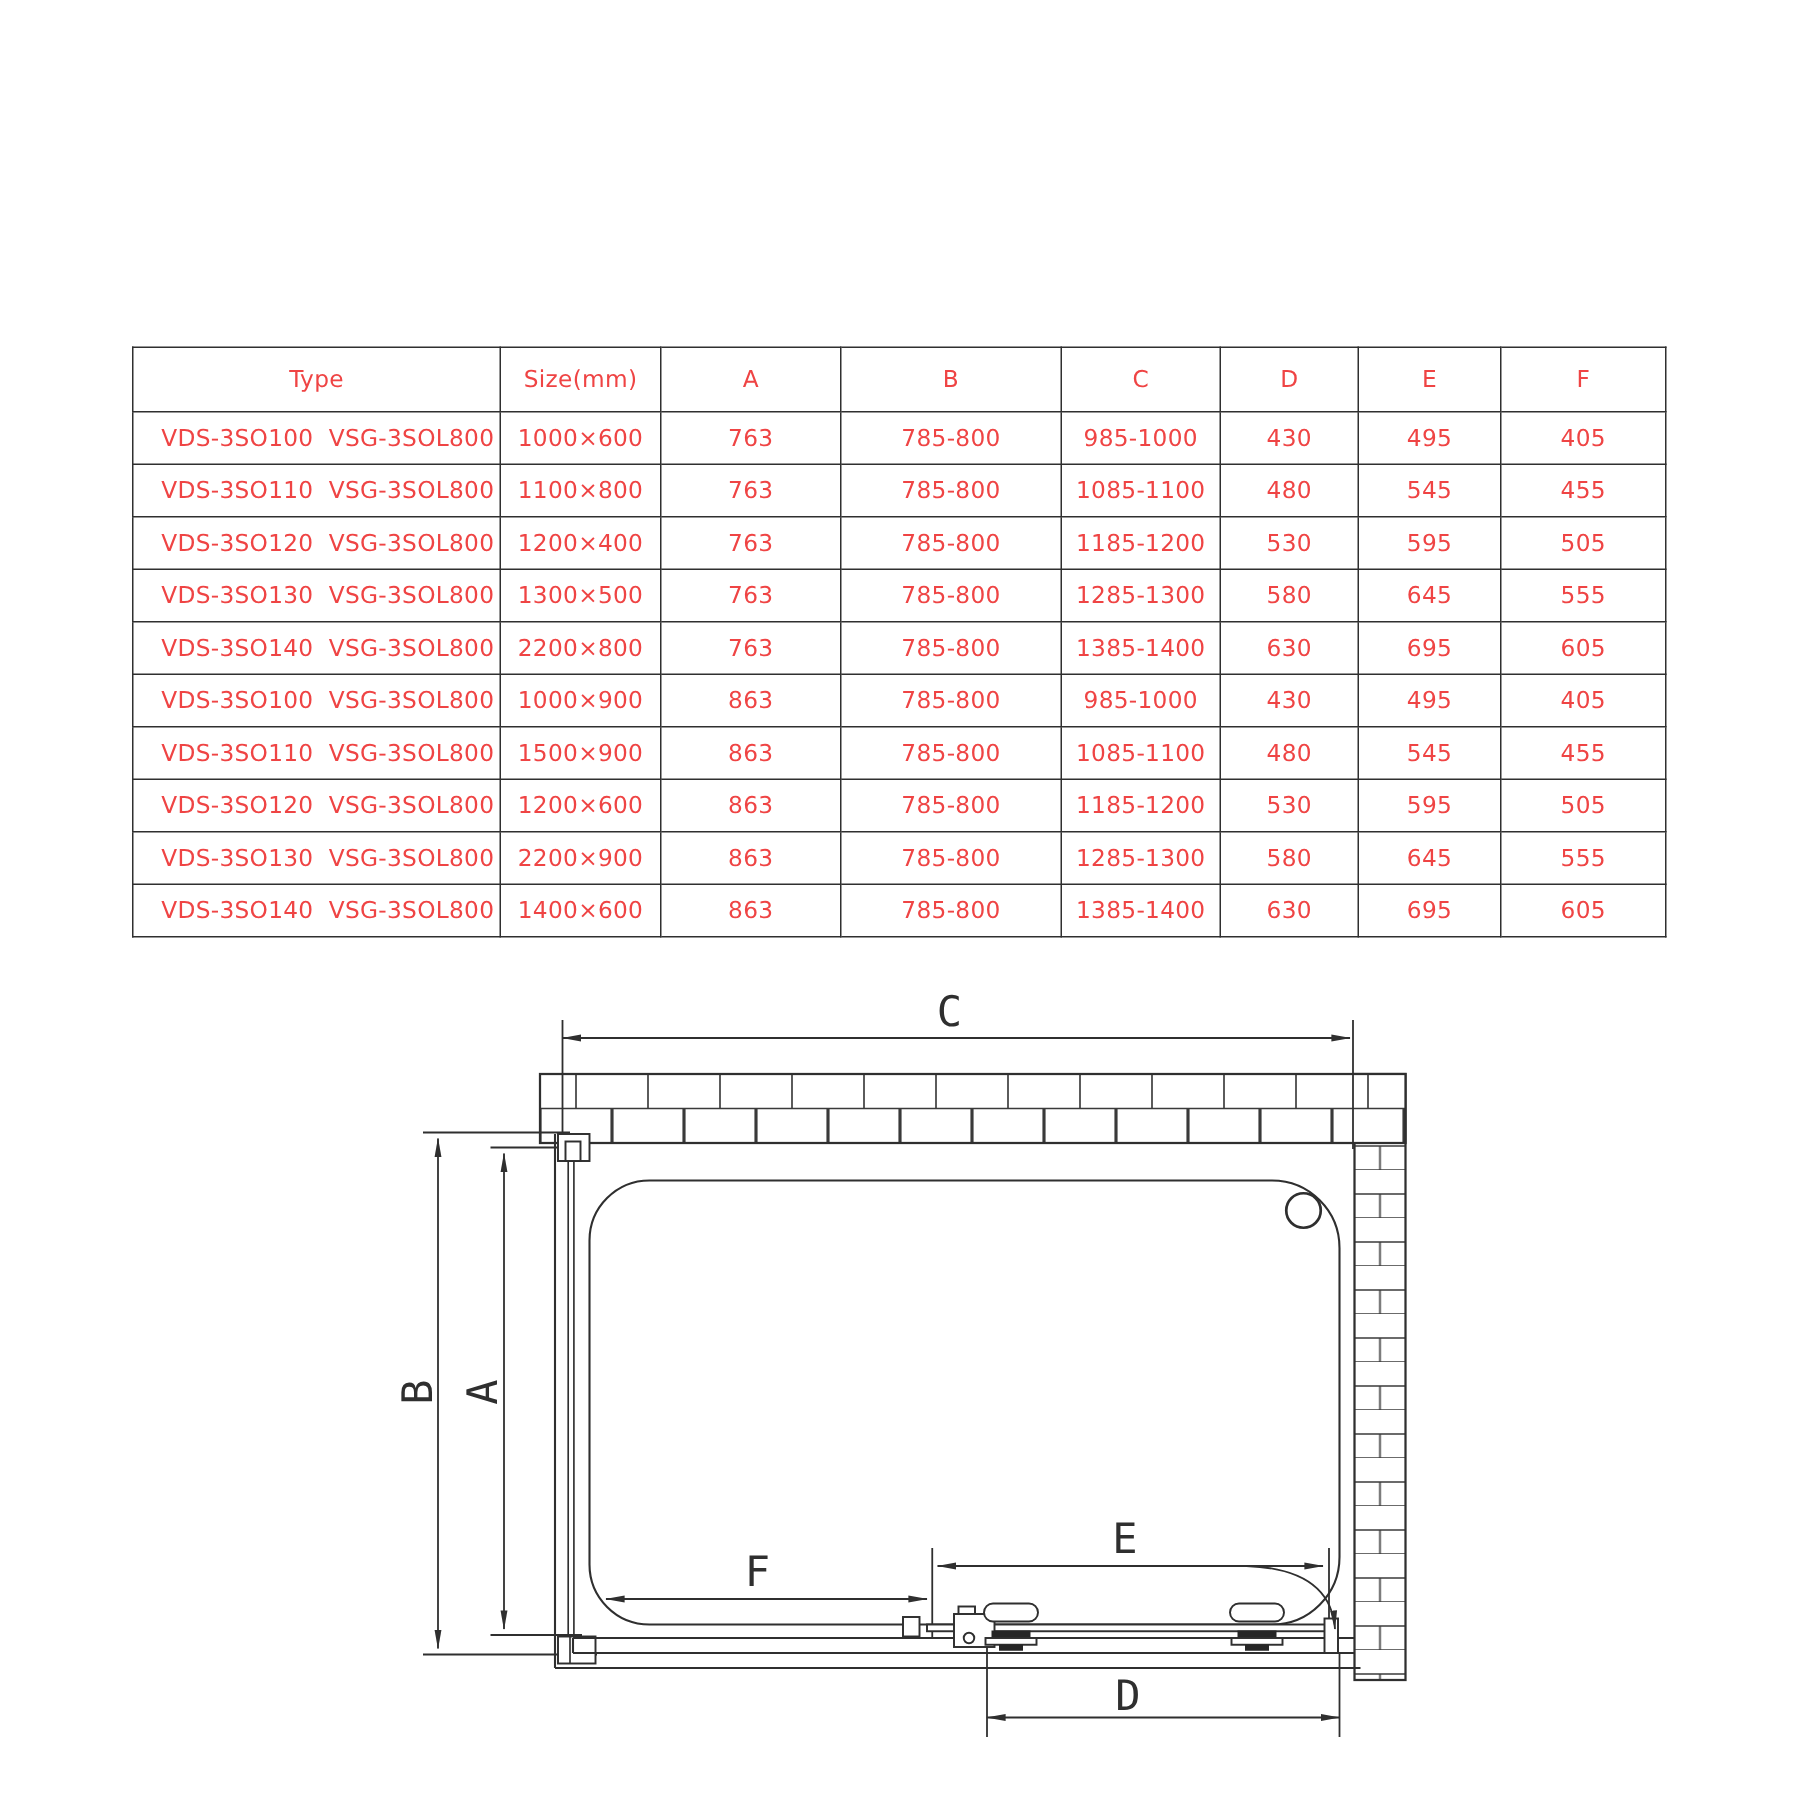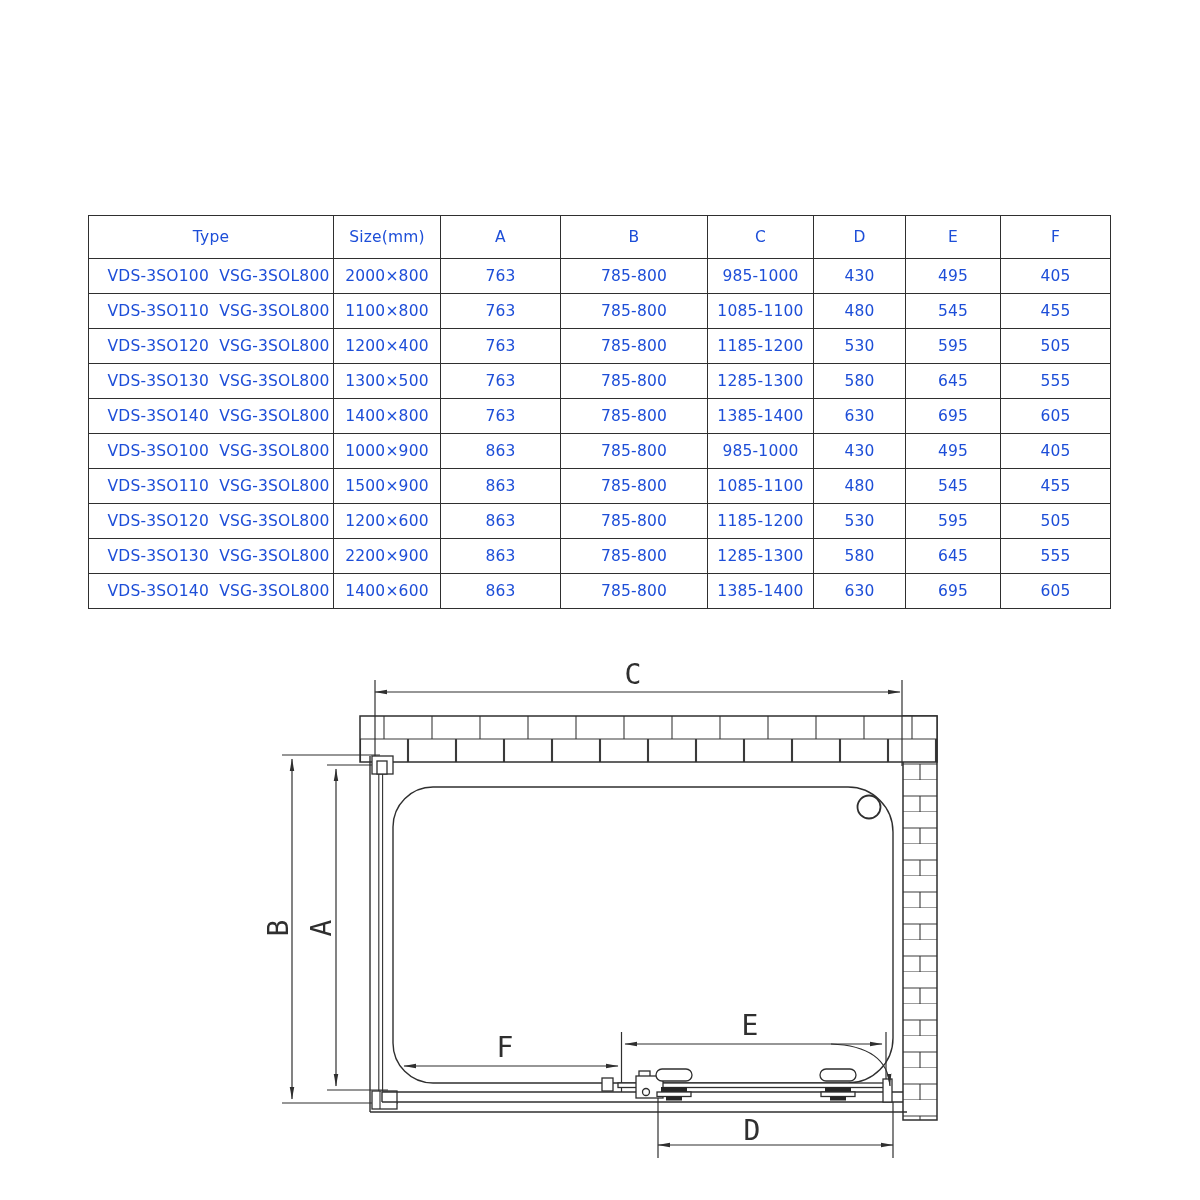--- a/index.html
+++ b/index.html
@@ -2,22 +2,22 @@
 <html><head>
 <meta charset="utf-8">
 <style>
   html,body{margin:0;padding:0;background:#fff;}
   #page{position:relative;width:1200px;height:1200px;background:#ffffff;overflow:hidden;
         font-family:"DejaVu Sans", sans-serif;color:#2b2b2b;}
 
   
   #table-wrap{position:absolute;left:88px;top:215px;}
   table.spec{border-collapse:collapse;table-layout:fixed;width:968px;
-             font-family:"DejaVu Sans", sans-serif;font-size:15.5px;color:#1d4ed8;
-             letter-spacing:.2px;}
+             font-family:"DejaVu Sans", sans-serif;font-size:15.5px;color:#ef4444;
+             letter-spacing:.2px;margin-top:16px;}
   table.spec th, table.spec td{border:1.5px solid #2f2f2f;text-align:center;
              padding:0;font-weight:normal;height:34px;overflow:hidden;white-space:nowrap;}
   table.spec thead th{height:42px;}
   td.type-cell span{display:inline-block;text-align:left;}
   td.type-cell span:first-child{width:41%;padding-left:15px;}
   td.type-cell span:last-child{width:50%;text-align:right;}
 
   
   #diagram{position:absolute;left:0;top:640px;}
   #diagram text{font-family:"DejaVu Sans Mono", monospace;font-size:28px;fill:#2f2f2f;}
@@ -52,21 +52,21 @@
           <th>B</th>
           <th>C</th>
           <th>D</th>
           <th>E</th>
           <th>F</th>
         </tr>
       </thead>
       <tbody>
           <tr>
             <td class="type-cell"><span>VDS-3SO100</span><span>VSG-3SOL800</span></td>
-            <td>2000×800</td>
+            <td>1000×600</td>
             <td>763</td>
             <td>785-800</td>
             <td>985-1000</td>
             <td>430</td>
             <td>495</td>
             <td>405</td>
           </tr>
           <tr>
             <td class="type-cell"><span>VDS-3SO110</span><span>VSG-3SOL800</span></td>
             <td>1100×800</td>
@@ -92,21 +92,21 @@
             <td>1300×500</td>
             <td>763</td>
             <td>785-800</td>
             <td>1285-1300</td>
             <td>580</td>
             <td>645</td>
             <td>555</td>
           </tr>
           <tr>
             <td class="type-cell"><span>VDS-3SO140</span><span>VSG-3SOL800</span></td>
-            <td>1400×800</td>
+            <td>2200×800</td>
             <td>763</td>
             <td>785-800</td>
             <td>1385-1400</td>
             <td>630</td>
             <td>695</td>
             <td>605</td>
           </tr>
           <tr>
             <td class="type-cell"><span>VDS-3SO100</span><span>VSG-3SOL800</span></td>
             <td>1000×900</td>

